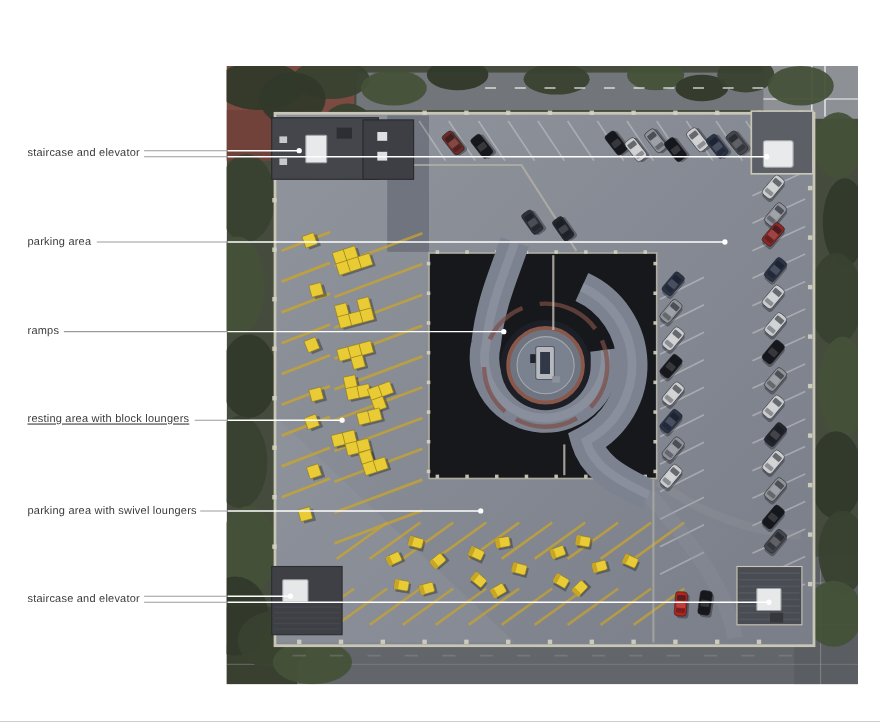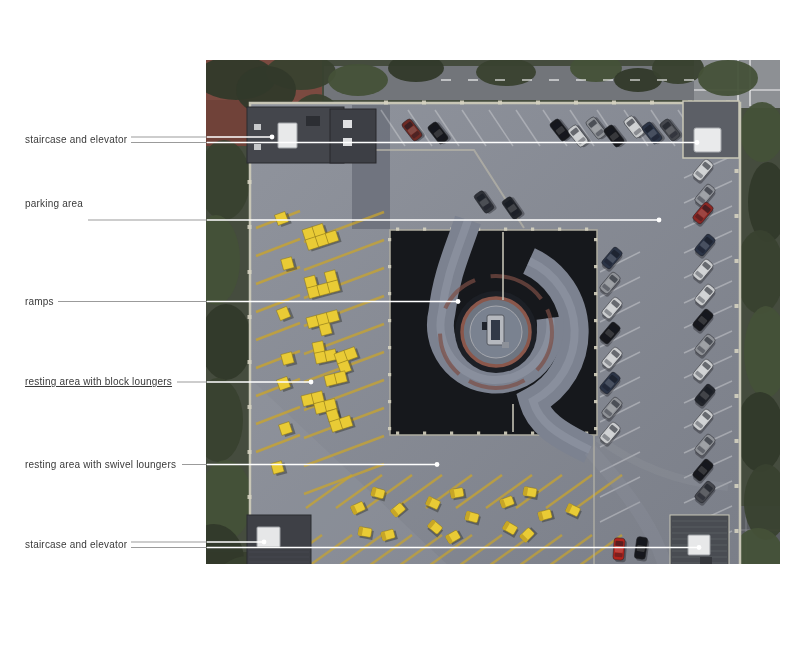--- a/index.html
+++ b/index.html
@@ -6,21 +6,21 @@
   #canvas{position:relative;width:800px;height:656px;background:#ffffff;overflow:hidden;
           font-family:"Liberation Sans", sans-serif;}
   .anno-label{position:absolute;font-size:10px;letter-spacing:.2px;white-space:nowrap;}
   #caption{position:absolute;font-size:11px;white-space:nowrap;}
   #photo-svg,#leader-svg{position:absolute;}
   #leader-svg{left:0;top:0;}
 </style>
 </head>
 <body>
 
-<div id="canvas" style="width: 800px; height: 564px; background: rgb(255, 255, 255);">
+<div id="canvas" style="width: 800px; height: 656px; background: rgb(255, 255, 255);">
 
   <svg id="photo-svg" width="574" height="562" viewBox="0 0 574 562" style="left: 206px; top: 60px;">
       <defs>
         <linearGradient id="roofGrad" x1="0" y1="0" x2="1" y2="1">
           <stop offset="0%" stop-color="#90949d"></stop>
           <stop offset="100%" stop-color="#7a7e88"></stop>
         </linearGradient>
       </defs>
       <g>
         <rect x="0" y="0" width="574" height="562" fill="#454c3e" rx="0" fill-opacity="1" stroke="none" stroke-width="1"></rect>
@@ -740,24 +740,24 @@
         <rect x="48" y="64" width="7" height="6" fill="#c7c9cb" rx="0" fill-opacity="1" stroke="none" stroke-width="1"></rect>
         <rect x="48" y="84" width="7" height="6" fill="#c7c9cb" rx="0" fill-opacity="1" stroke="none" stroke-width="1"></rect>
         <rect x="137" y="60" width="9" height="8" fill="#dfe0e2" rx="0" fill-opacity="1" stroke="none" stroke-width="1"></rect>
         <rect x="137" y="78" width="9" height="8" fill="#dfe0e2" rx="0" fill-opacity="1" stroke="none" stroke-width="1"></rect>
         <rect x="100" y="56" width="14" height="10" fill="#2c2e33" rx="0" fill-opacity="1" stroke="none" stroke-width="1"></rect>
         <rect x="494" y="497" width="12" height="9" fill="#35373c" rx="0" fill-opacity="1" stroke="none" stroke-width="1"></rect>
       </g>
     </svg>
 
   <div class="anno-label" style="left: 25px; top: 134px; color: rgb(58, 58, 58);">staircase and elevator</div>
-  <div class="anno-label" style="left: 25px; top: 198px; color: rgb(58, 58, 58);">parking area</div>
+  <div class="anno-label" style="left: 25px; top: 215px; color: rgb(58, 58, 58);">parking area</div>
   <div class="anno-label" style="left: 25px; top: 296px; color: rgb(58, 58, 58);">ramps</div>
   <div class="anno-label" style="left: 25px; top: 376px; color: rgb(58, 58, 58); text-decoration: underline;">resting area with block loungers</div>
-  <div class="anno-label" style="left: 25px; top: 459px; color: rgb(58, 58, 58);">resting area with swivel loungers</div>
+  <div class="anno-label" style="left: 25px; top: 459px; color: rgb(58, 58, 58);">parking area with swivel loungers</div>
   <div class="anno-label" style="left: 25px; top: 539px; color: rgb(58, 58, 58);">staircase and elevator</div>
 
 
   <svg id="leader-svg" width="800" height="656">
       <line x1="131" y1="137" x2="207" y2="137" stroke="#9b9b9b" stroke-width="1"></line>
       <line x1="207" y1="137" x2="272" y2="137" stroke="#ffffff" stroke-width="1.3"></line>
       <circle cx="272" cy="137" r="2.4" fill="#ffffff"></circle>
       <line x1="131" y1="142.5" x2="207" y2="142.5" stroke="#9b9b9b" stroke-width="1"></line>
       <line x1="207" y1="142.5" x2="697" y2="142.5" stroke="#ffffff" stroke-width="1.3"></line>
       <circle cx="697" cy="142.5" r="2.4" fill="#ffffff"></circle>

